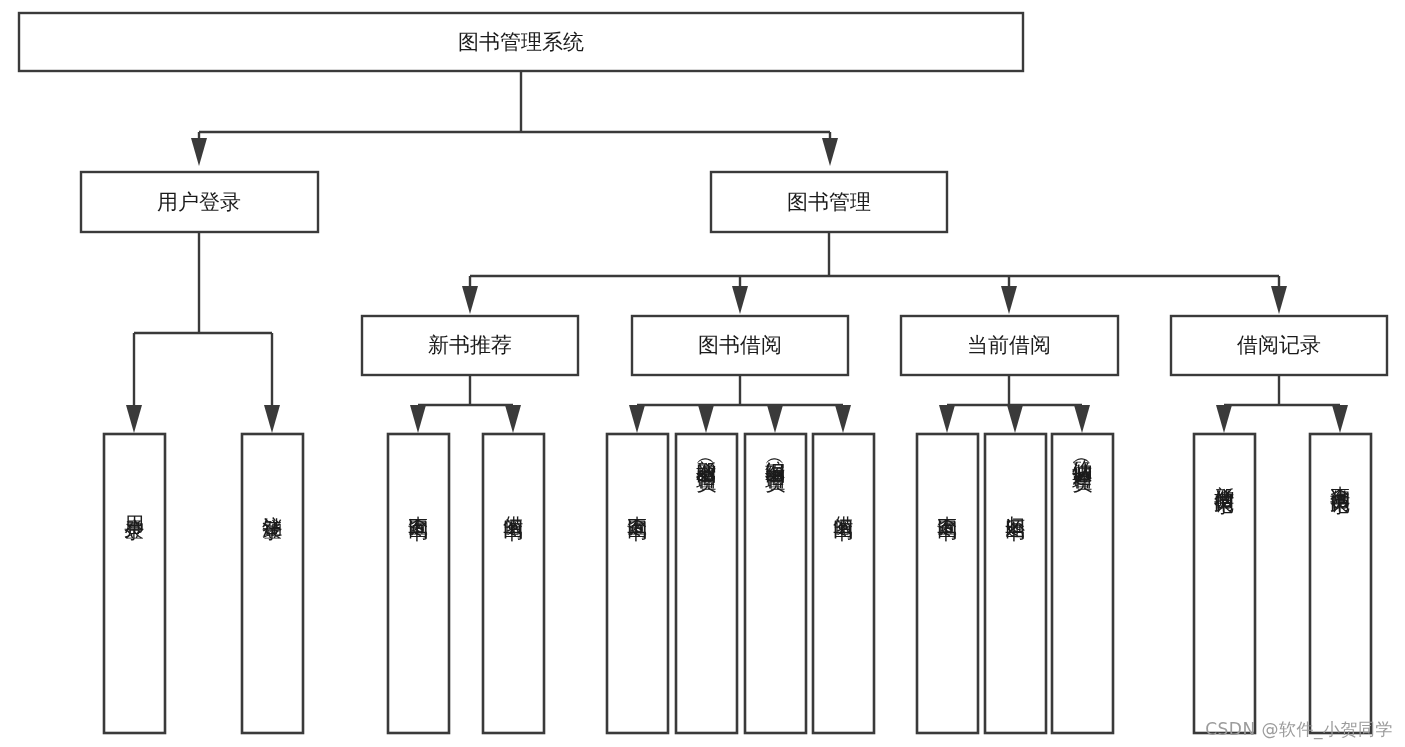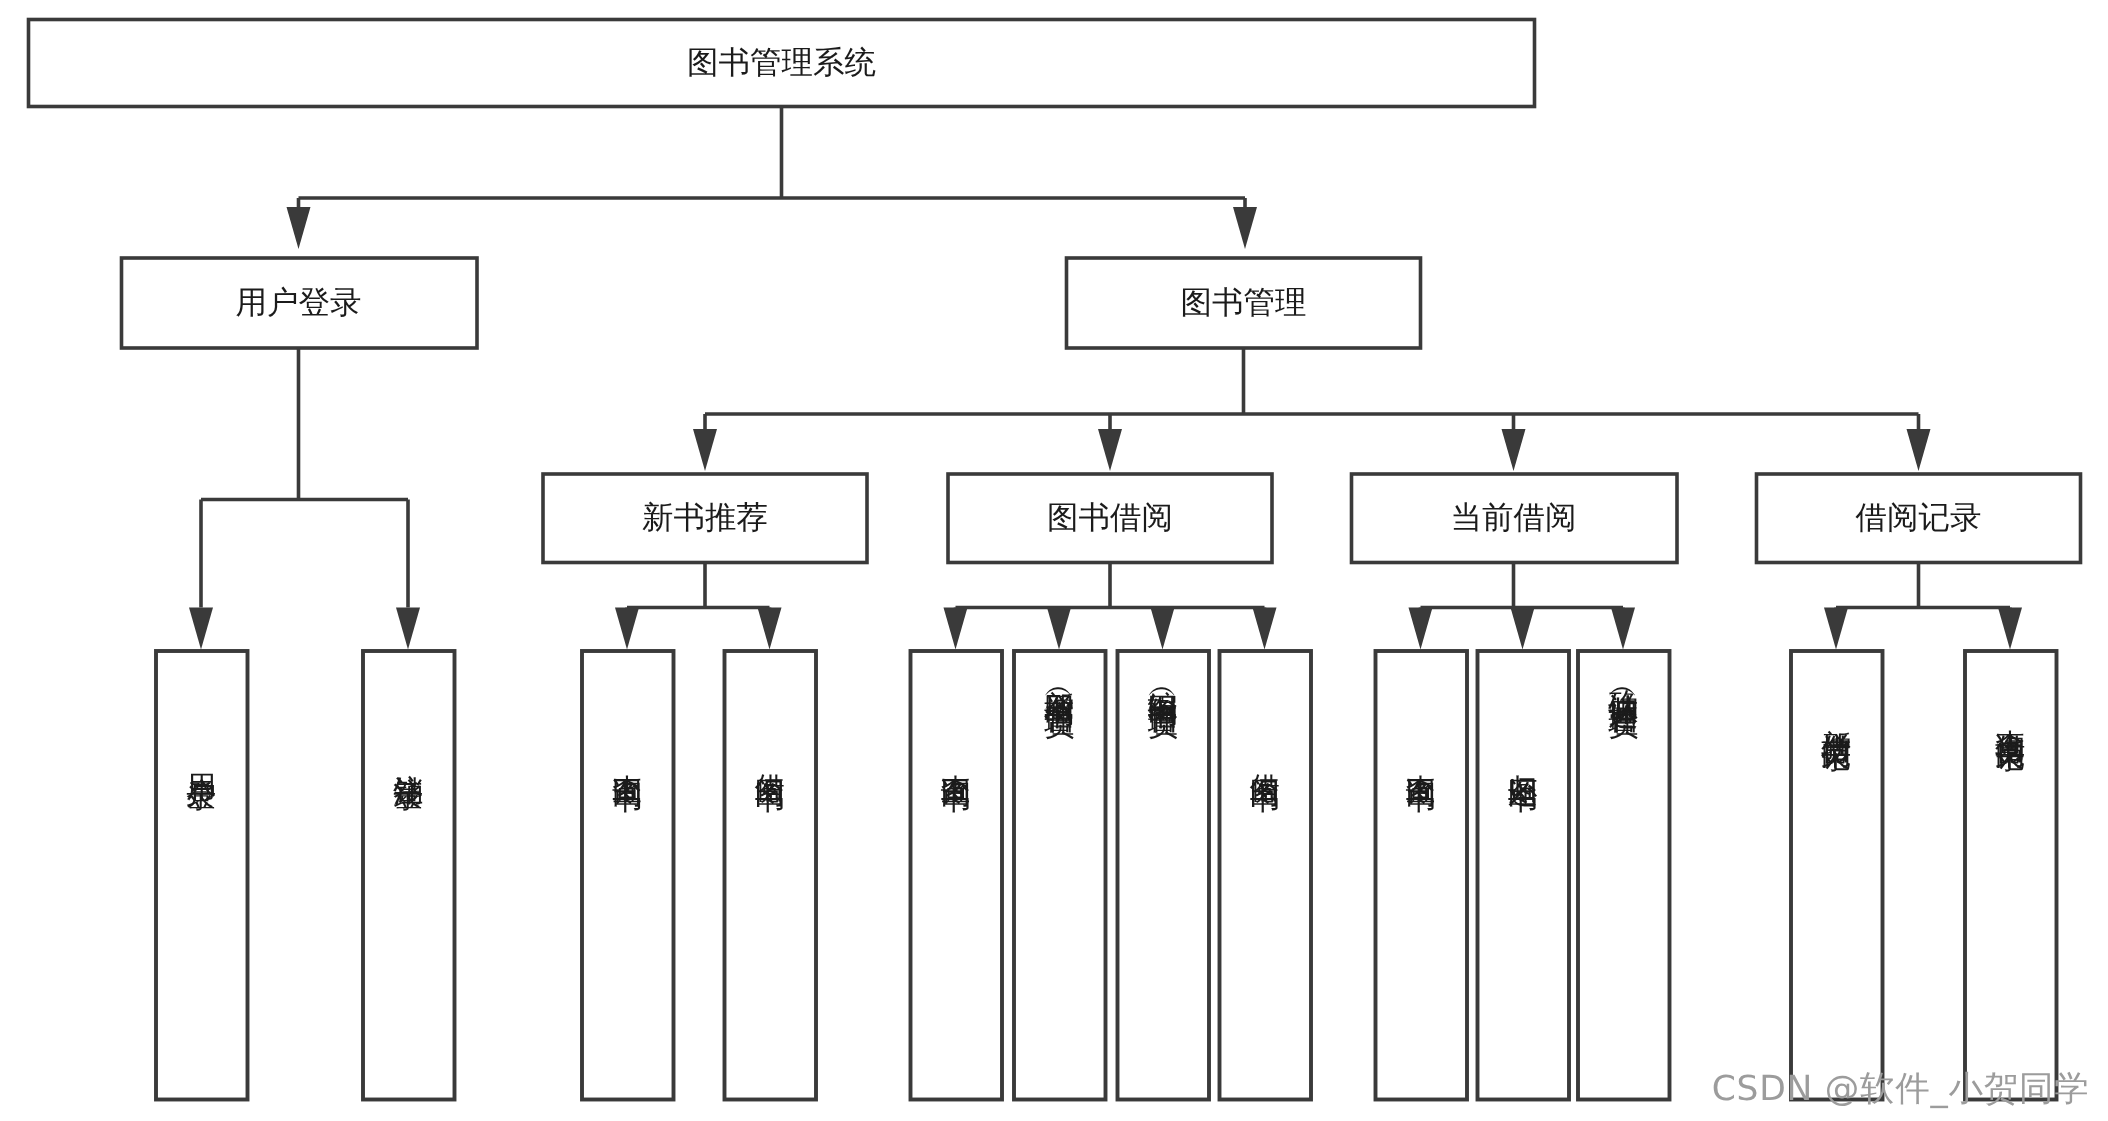--- a/index.html
+++ b/index.html
@@ -69,21 +69,21 @@
     line-height: 1.12;
     letter-spacing: 2px;
     color: #1b1b1b;
     white-space: nowrap;
   }
   .watermark {
     position: absolute;
     right: 12px;
     bottom: 6px;
     font-family: "DejaVu Sans", "Liberation Sans", sans-serif;
-    font-size: 23px;
+    font-size: 17px;
     color: #9c9c9c;
     letter-spacing: 0.5px;
     white-space: nowrap;
   }
 </style>
 </head>
 <body>
 
 <div id="diagram-root">
 

